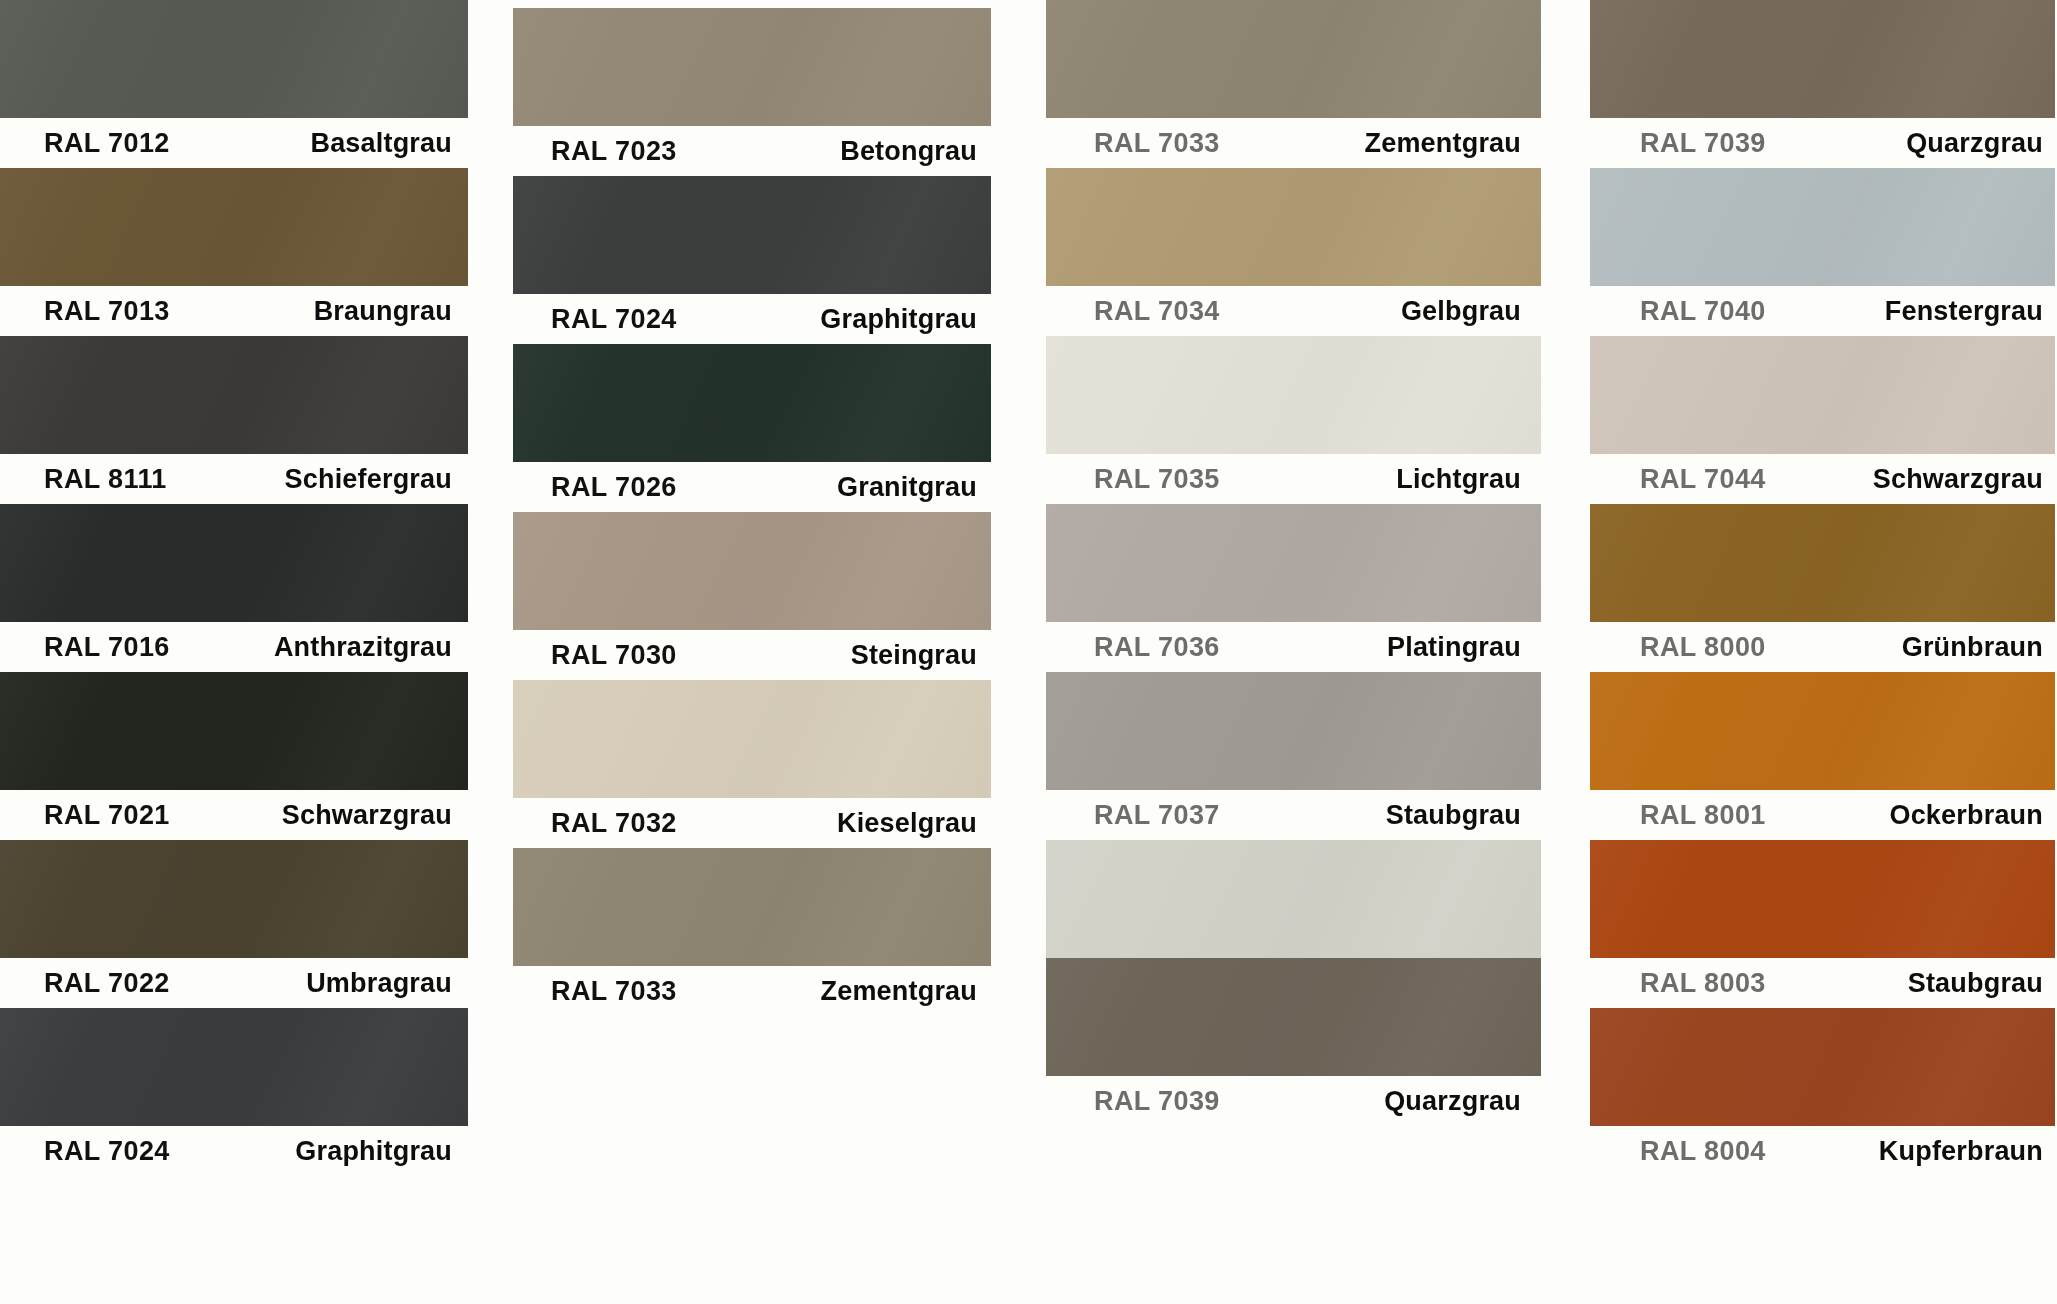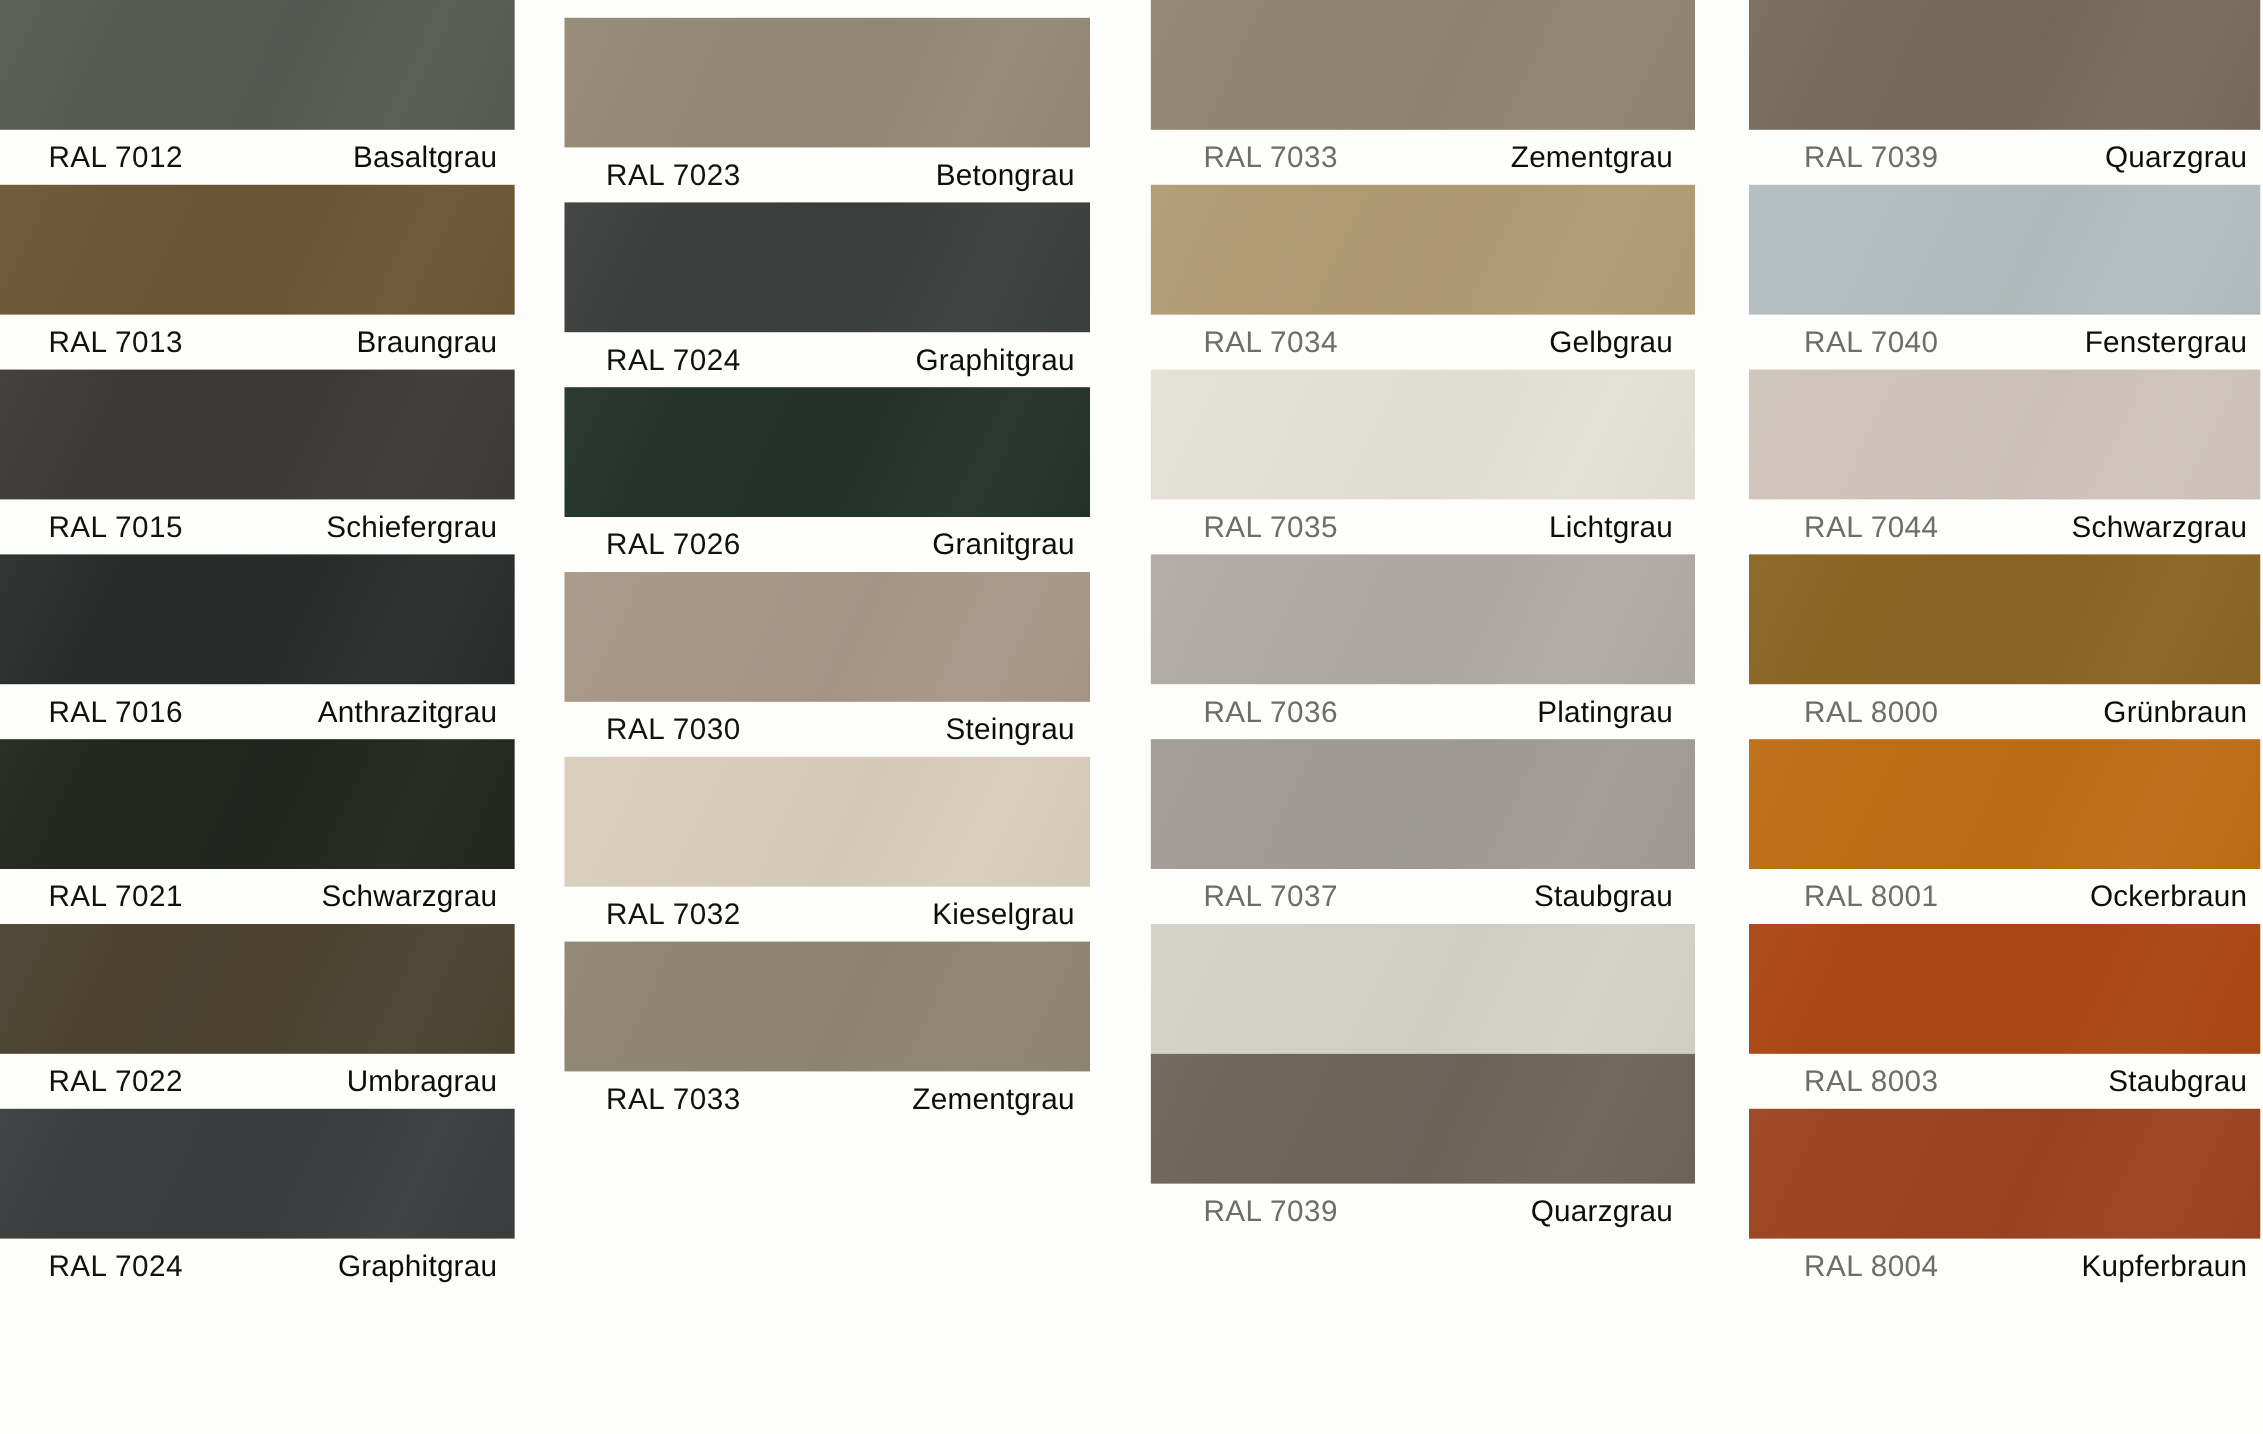--- a/index.html
+++ b/index.html
@@ -10,21 +10,22 @@
     font-family:"Liberation Sans","DejaVu Sans",sans-serif;
     overflow:hidden;
     position:relative;
   }
   #chart{
     position:relative;
     width:2057px;height:1304px;
     background:#fdfdfb;
     display:flex;
     flex-direction:row;
-    align-items:flex-start;
+    align-items:center;
+    font-weight:bold;
   }
   .column{
     position:relative;
     display:flex;
     flex-direction:column;
     flex:0 0 auto;
     overflow:hidden;
     height:1304px;
   }
   .col-0{width:468px;margin-left:0px;}
@@ -109,21 +110,21 @@
       <div class="swatch-row">
         <div class="swatch" title="Braungrau" style="background: rgb(107, 86, 54);"></div>
         <div class="label-band">
           <span class="ral-code code-dark">RAL 7013</span>
           <span class="ral-name">Braungrau</span>
         </div>
       </div>
       <div class="swatch-row">
         <div class="swatch" title="Schiefergrau" style="background: rgb(59, 58, 56);"></div>
         <div class="label-band">
-          <span class="ral-code code-dark">RAL 7015</span>
+          <span class="ral-code code-dark">RAL 8111</span>
           <span class="ral-name">Schiefergrau</span>
         </div>
       </div>
       <div class="swatch-row">
         <div class="swatch" title="Anthrazitgrau" style="background: rgb(40, 45, 44);"></div>
         <div class="label-band">
           <span class="ral-code code-dark">RAL 7016</span>
           <span class="ral-name">Anthrazitgrau</span>
         </div>
       </div>

